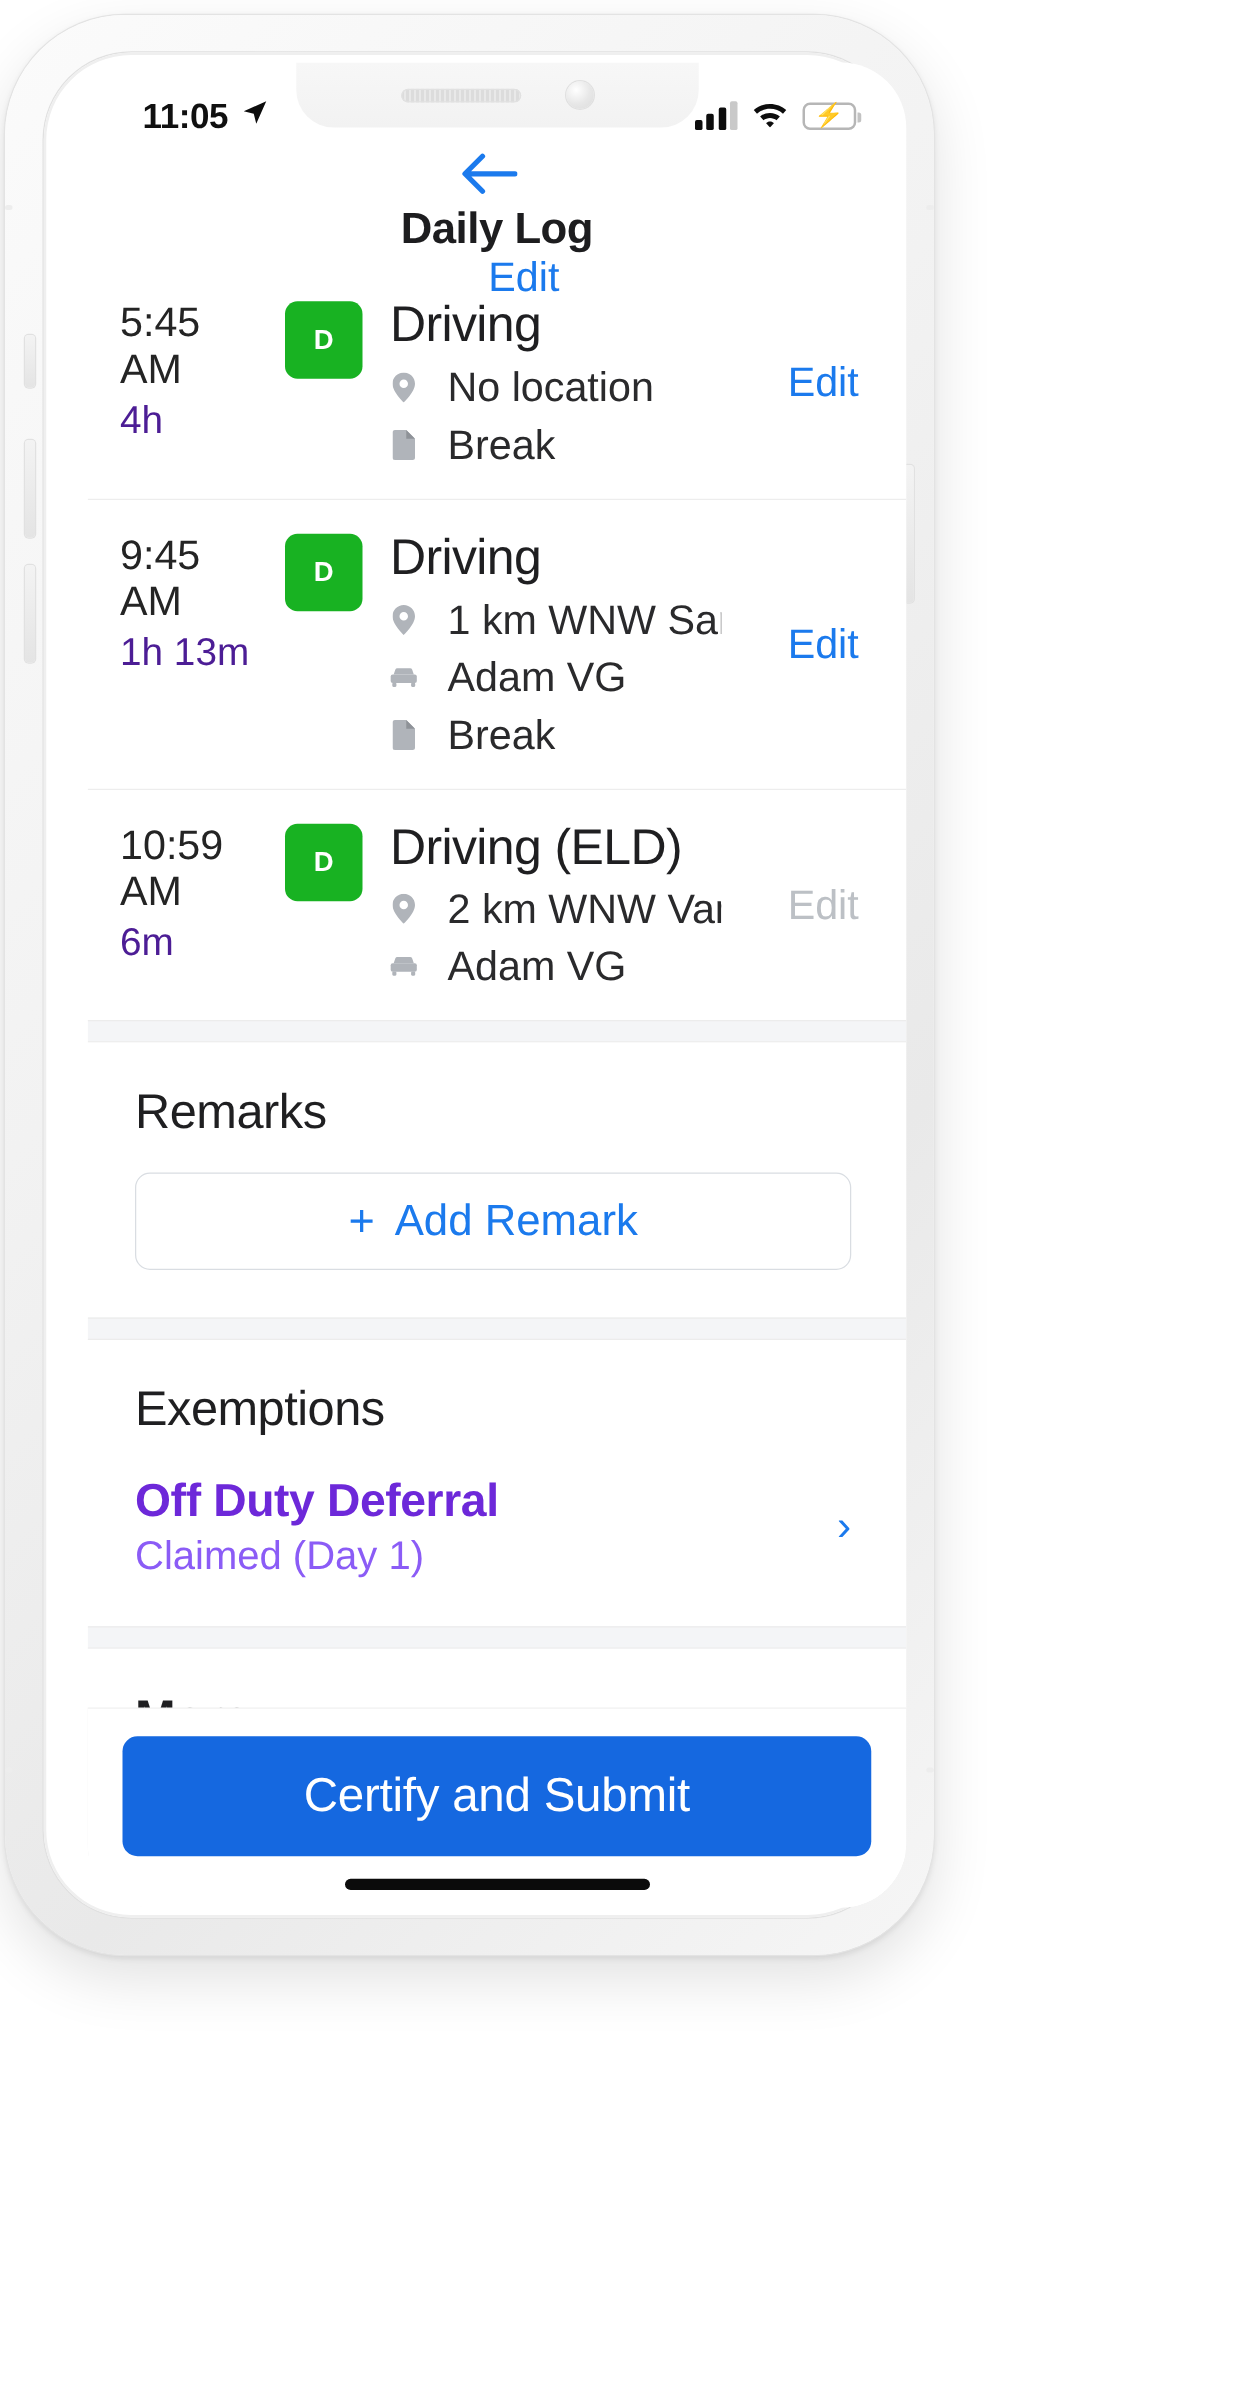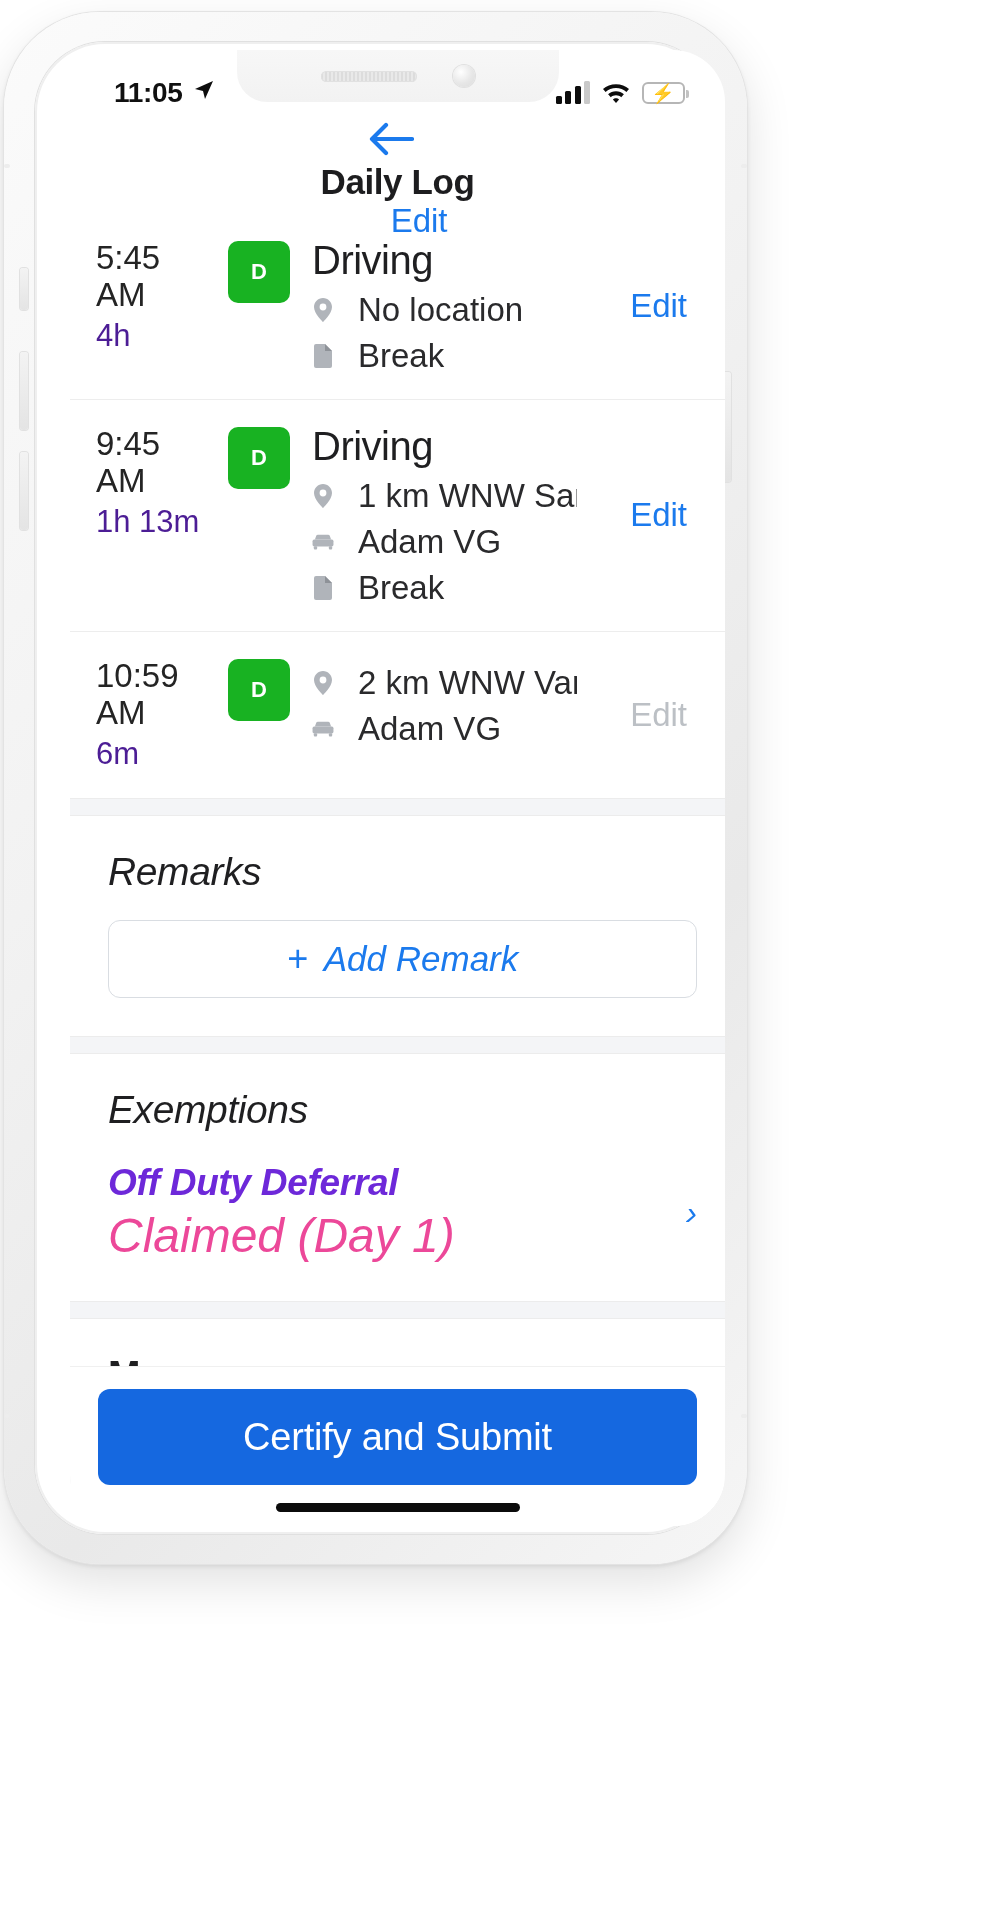--- a/index.html
+++ b/index.html
@@ -229,42 +229,42 @@
     flex: none;
     width: 110px;
     text-align: right;
     font-size: 33px;
     color: #1b7aed;
     align-self: center;
   }
   .col-edit.disabled { color: #bcc0c5; }
 
   
-  .sec-pad { padding: 34px 28px 38px 38px; font-style: italic; }
+  .sec-pad { padding: 34px 44px 38px 38px; }
   .sec-title { font-size: 39px; color: #1f1f21; letter-spacing: -.4px; }
 
   .add-remark {
     margin-top: 26px;
     height: 78px;
     border: 1px solid #d9dde2;
     border-radius: 12px;
     display: flex; align-items: center; justify-content: center;
     gap: 16px;
     color: #1b7aed;
     font-size: 35px;
   }
   .add-remark .plus { font-size: 36px; }
 
   .exempt-row {
     margin-top: 30px;
     display: flex; align-items: center;
   }
   .exempt-texts { flex: 1; min-width: 0; }
   .ex-main { font-size: 37px; color: #6d28d9; font-weight: bold; letter-spacing:-.3px; }
-  .ex-sub  { font-size: 48px; color: #ec4899; margin-top: 4px; }
+  .ex-sub  { font-size: 32px; color: #8b5cf6; margin-top: 4px; }
   .chev { font-size: 34px; color: #1b7aed; padding-left: 12px; }
 
   .more-title {
     padding: 34px 38px 0 38px;
     font-size: 39px; color: #1f1f21; letter-spacing: -.4px; font-weight: bold;
   }
 
   
   .bottom-bar {
     position: absolute;
@@ -430,20 +430,21 @@
           </div>
 
           <div class="log-row">
             <div class="col-time">
               <div class="t-time">10:59</div>
               <div class="t-ampm">AM</div>
               <div class="t-dur">6m</div>
             </div>
             <div class="badge">D</div>
             <div class="col-main">
+              <div class="log-title">Driving (ELD)</div>
               <div class="meta">
                 <span class="ic">
                   <svg width="18" height="24" viewBox="0 0 18 24">
                       <path d="M9 0C4 0 0 4 0 9c0 6.7 9 15 9 15s9-8.3 9-15c0-5-4-9-9-9zm0 12.4A3.4 3.4 0 1 1 9 5.6a3.4 3.4 0 0 1 0 6.8z" fill="#b0b4ba"></path>
                     </svg>
                 </span>
                 <span>2 km WNW Vancouv...</span>
               </div>
               <div class="meta">
                 <span class="ic">

